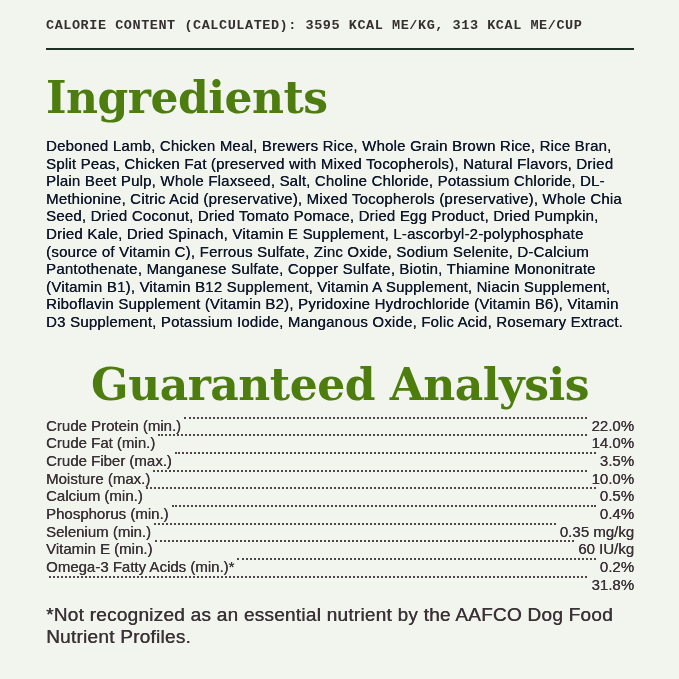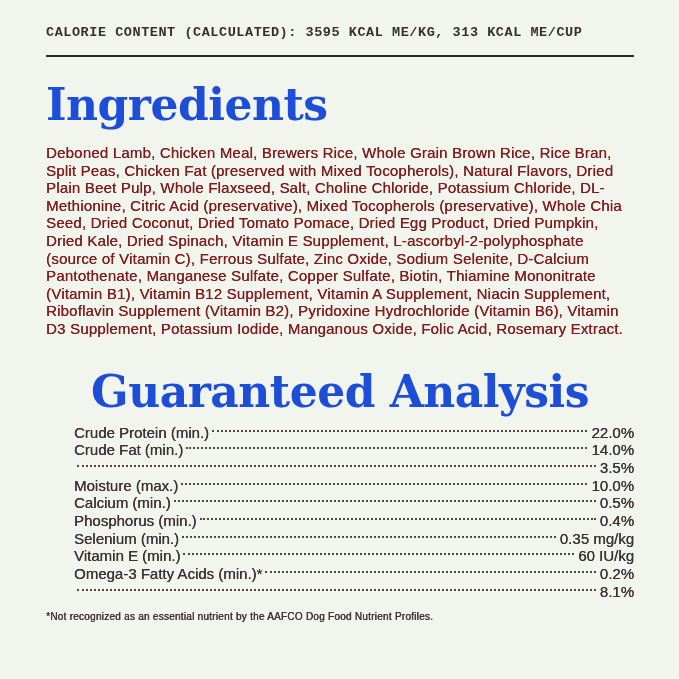--- a/index.html
+++ b/index.html
@@ -8,21 +8,21 @@
     width: 679px;
     height: 679px;
     background: #f2f5ee;
     font-family: "Liberation Sans", sans-serif;
     color: #3b3237;
     overflow: hidden;
   }
   .page {
     width: 679px;
     height: 679px;
-    padding: 26px 45px 0 46px;
+    padding: 19px 45px 0 46px;
   }
 
   
   .calorie-line {
     font-family: "Liberation Mono", monospace;
     font-weight: 700;
     font-size: 13.5px;
     line-height: 14px;
     letter-spacing: 0.55px;
     color: #35302f;
@@ -34,61 +34,60 @@
     margin: 15px 0 0 0;
   }
 
   
   .section-title {
     font-family: "DejaVu Serif", serif;
     font-weight: 700;
     font-size: 44px;
     line-height: 52px;
     letter-spacing: -0.5px;
-    color: #1d4ed8;
+    color: #4d7c0f;
     margin: 0;
   }
   .title-ingredients { margin-top: 22px; }
   .title-analysis { margin-top: 28px; text-align: center; }
 
   
   .ingredients-text {
     margin: 13px 0 8px 0;
     font-size: 15px;
     line-height: 17.6px;
     letter-spacing: 0.2px;
-    color: #7f1d1d;
+    color: #0f172a;
     text-shadow: 0.25px 0 0 currentColor;
   }
 
   
   .ga-table { margin-top: 6px; }
   .ga-row {
     display: flex;
-    align-items: center;
+    align-items: flex-start;
     height: 17.7px;
     font-size: 15px;
     color: #3b3237;
     text-shadow: 0.25px 0 0 currentColor;
-    margin-left: 28px;
   }
   .ga-label, .ga-value {
     white-space: nowrap;
     line-height: 17.7px;
   }
   .ga-dots {
     flex: 1 1 auto;
     min-width: 12px;
     border-bottom: 2px dotted #4d4548;
     margin: 0 4px 3.5px 3px;
   }
 
   .footnote {
     margin-top: 11px;
-    font-size: 10px;
+    font-size: 19px;
     letter-spacing: 0.25px;
     color: #3b3237;
     text-shadow: 0.4px 0 0 currentColor;
   }
 </style>
 </head>
 <body>
 
 <div class="page">
 
@@ -107,20 +106,21 @@
       <span class="ga-label">Crude Protein (min.)</span>
       <span class="ga-dots"></span>
       <span class="ga-value">22.0%</span>
     </div>
     <div class="ga-row">
       <span class="ga-label">Crude Fat (min.)</span>
       <span class="ga-dots"></span>
       <span class="ga-value">14.0%</span>
     </div>
     <div class="ga-row">
+      <span class="ga-label">Crude Fiber (max.)</span>
       <span class="ga-dots"></span>
       <span class="ga-value">3.5%</span>
     </div>
     <div class="ga-row">
       <span class="ga-label">Moisture (max.)</span>
       <span class="ga-dots"></span>
       <span class="ga-value">10.0%</span>
     </div>
     <div class="ga-row">
       <span class="ga-label">Calcium (min.)</span>
@@ -142,19 +142,19 @@
       <span class="ga-dots"></span>
       <span class="ga-value">60 IU/kg</span>
     </div>
     <div class="ga-row">
       <span class="ga-label">Omega-3 Fatty Acids (min.)*</span>
       <span class="ga-dots"></span>
       <span class="ga-value">0.2%</span>
     </div>
     <div class="ga-row">
       <span class="ga-dots"></span>
-      <span class="ga-value">8.1%</span>
+      <span class="ga-value">31.8%</span>
     </div>
   </div>
 
   <div class="footnote">*Not recognized as an essential nutrient by the AAFCO Dog Food Nutrient Profiles.</div>
 
 </div>
 
 </body></html>

